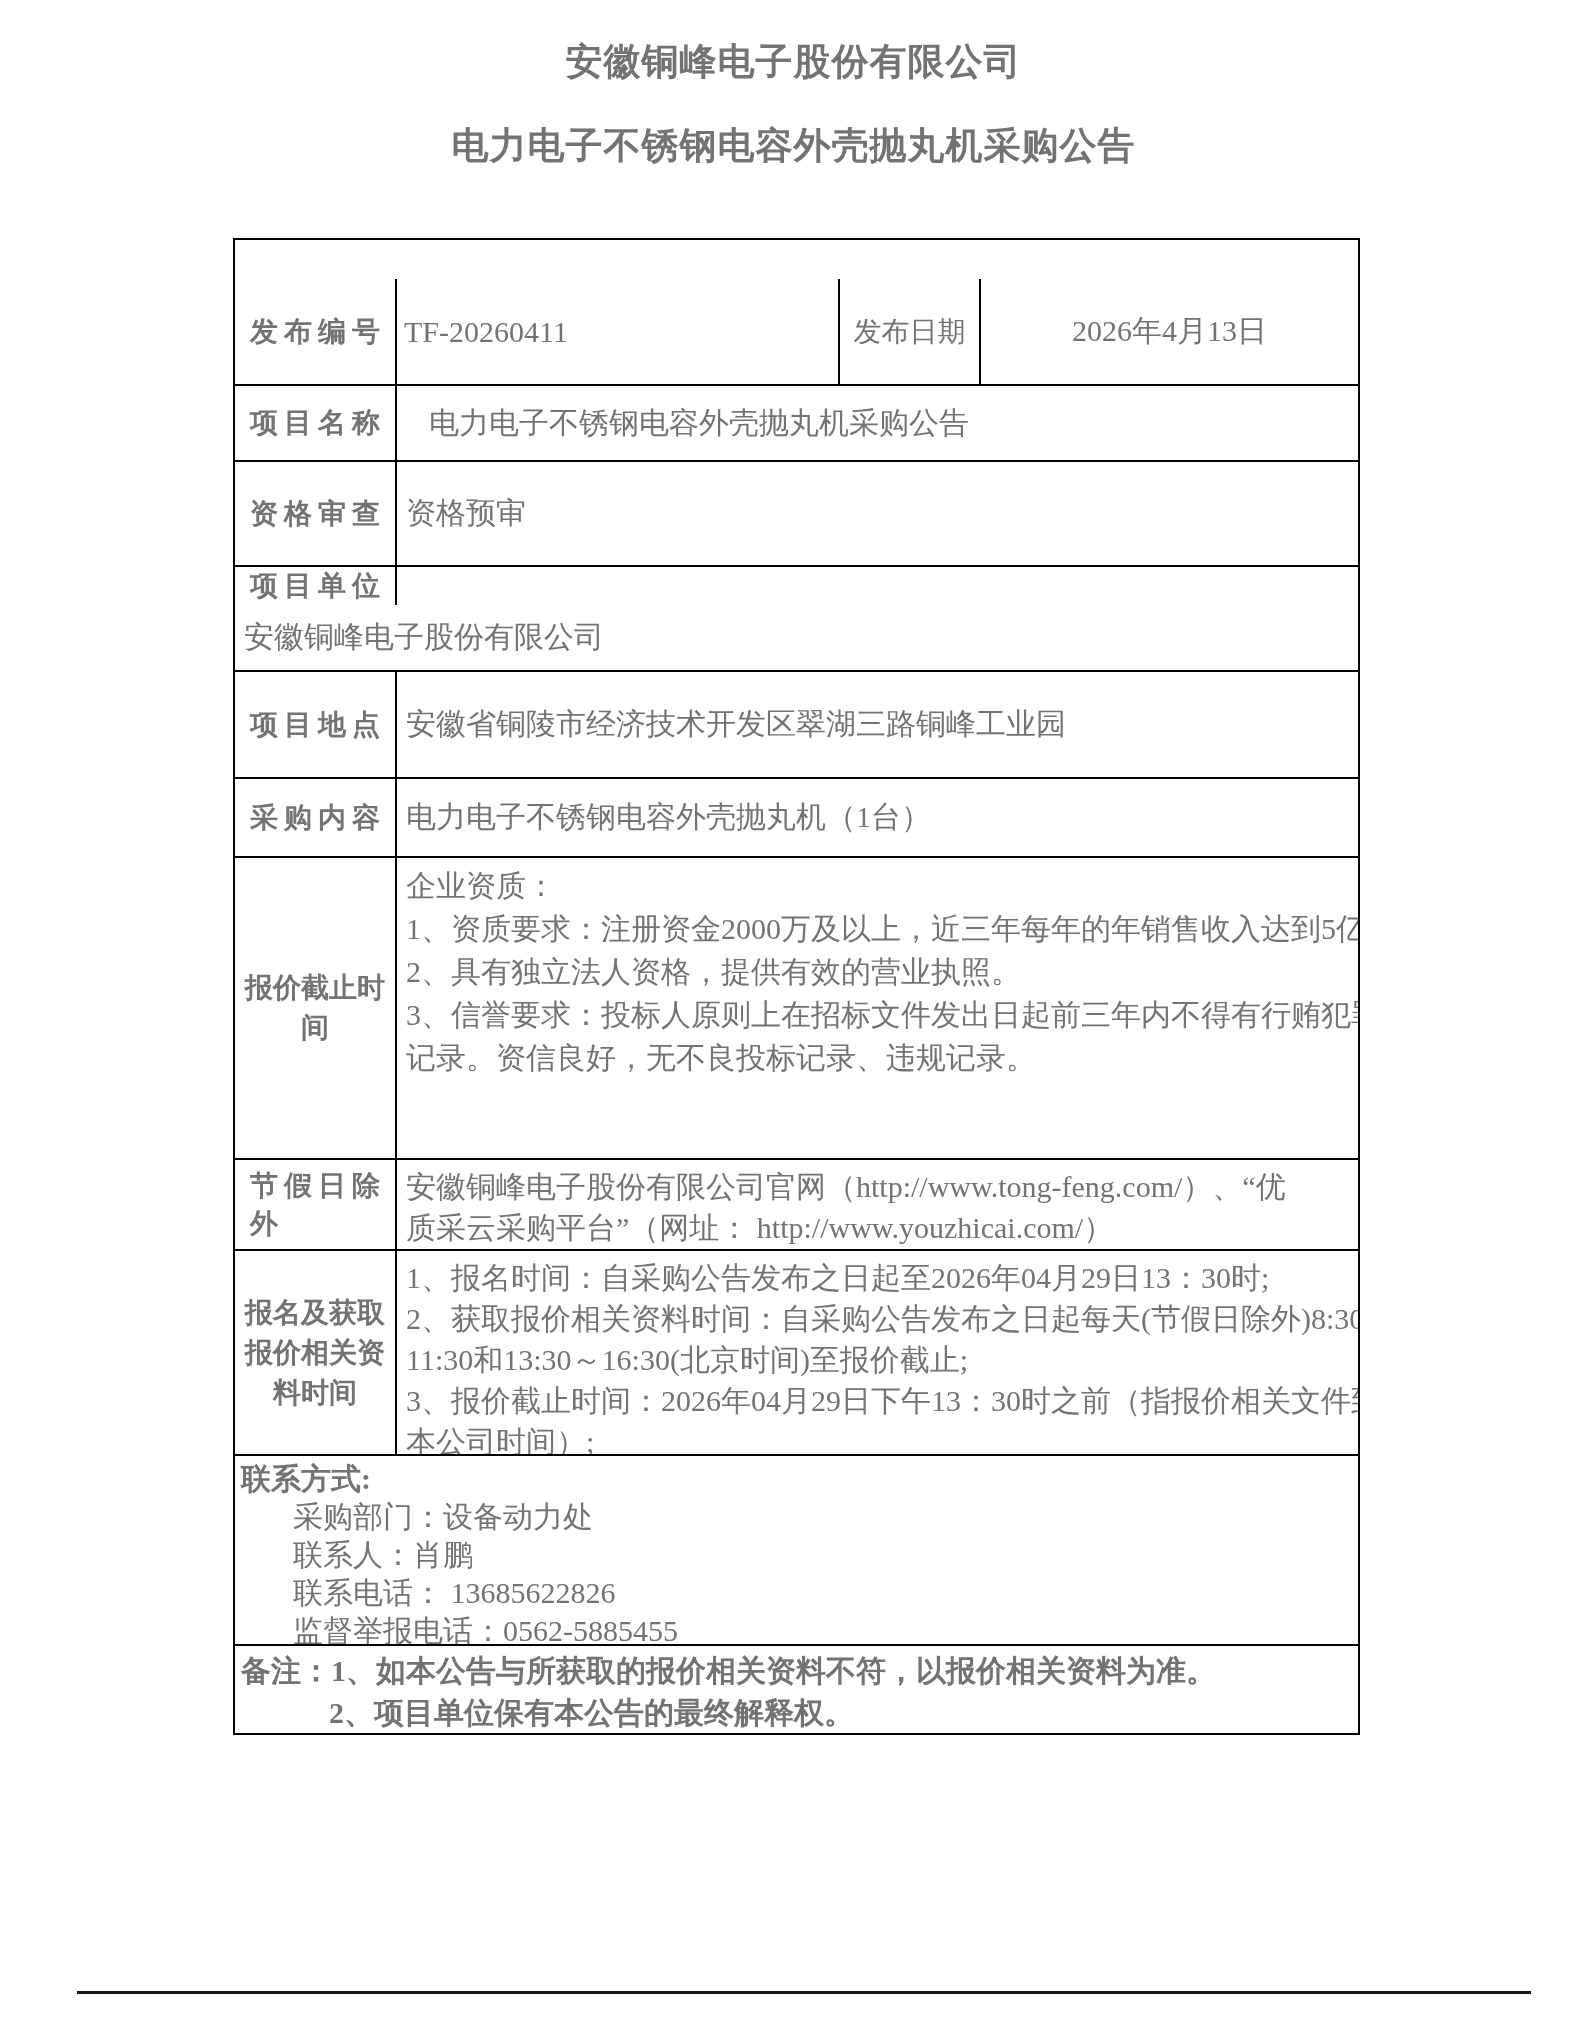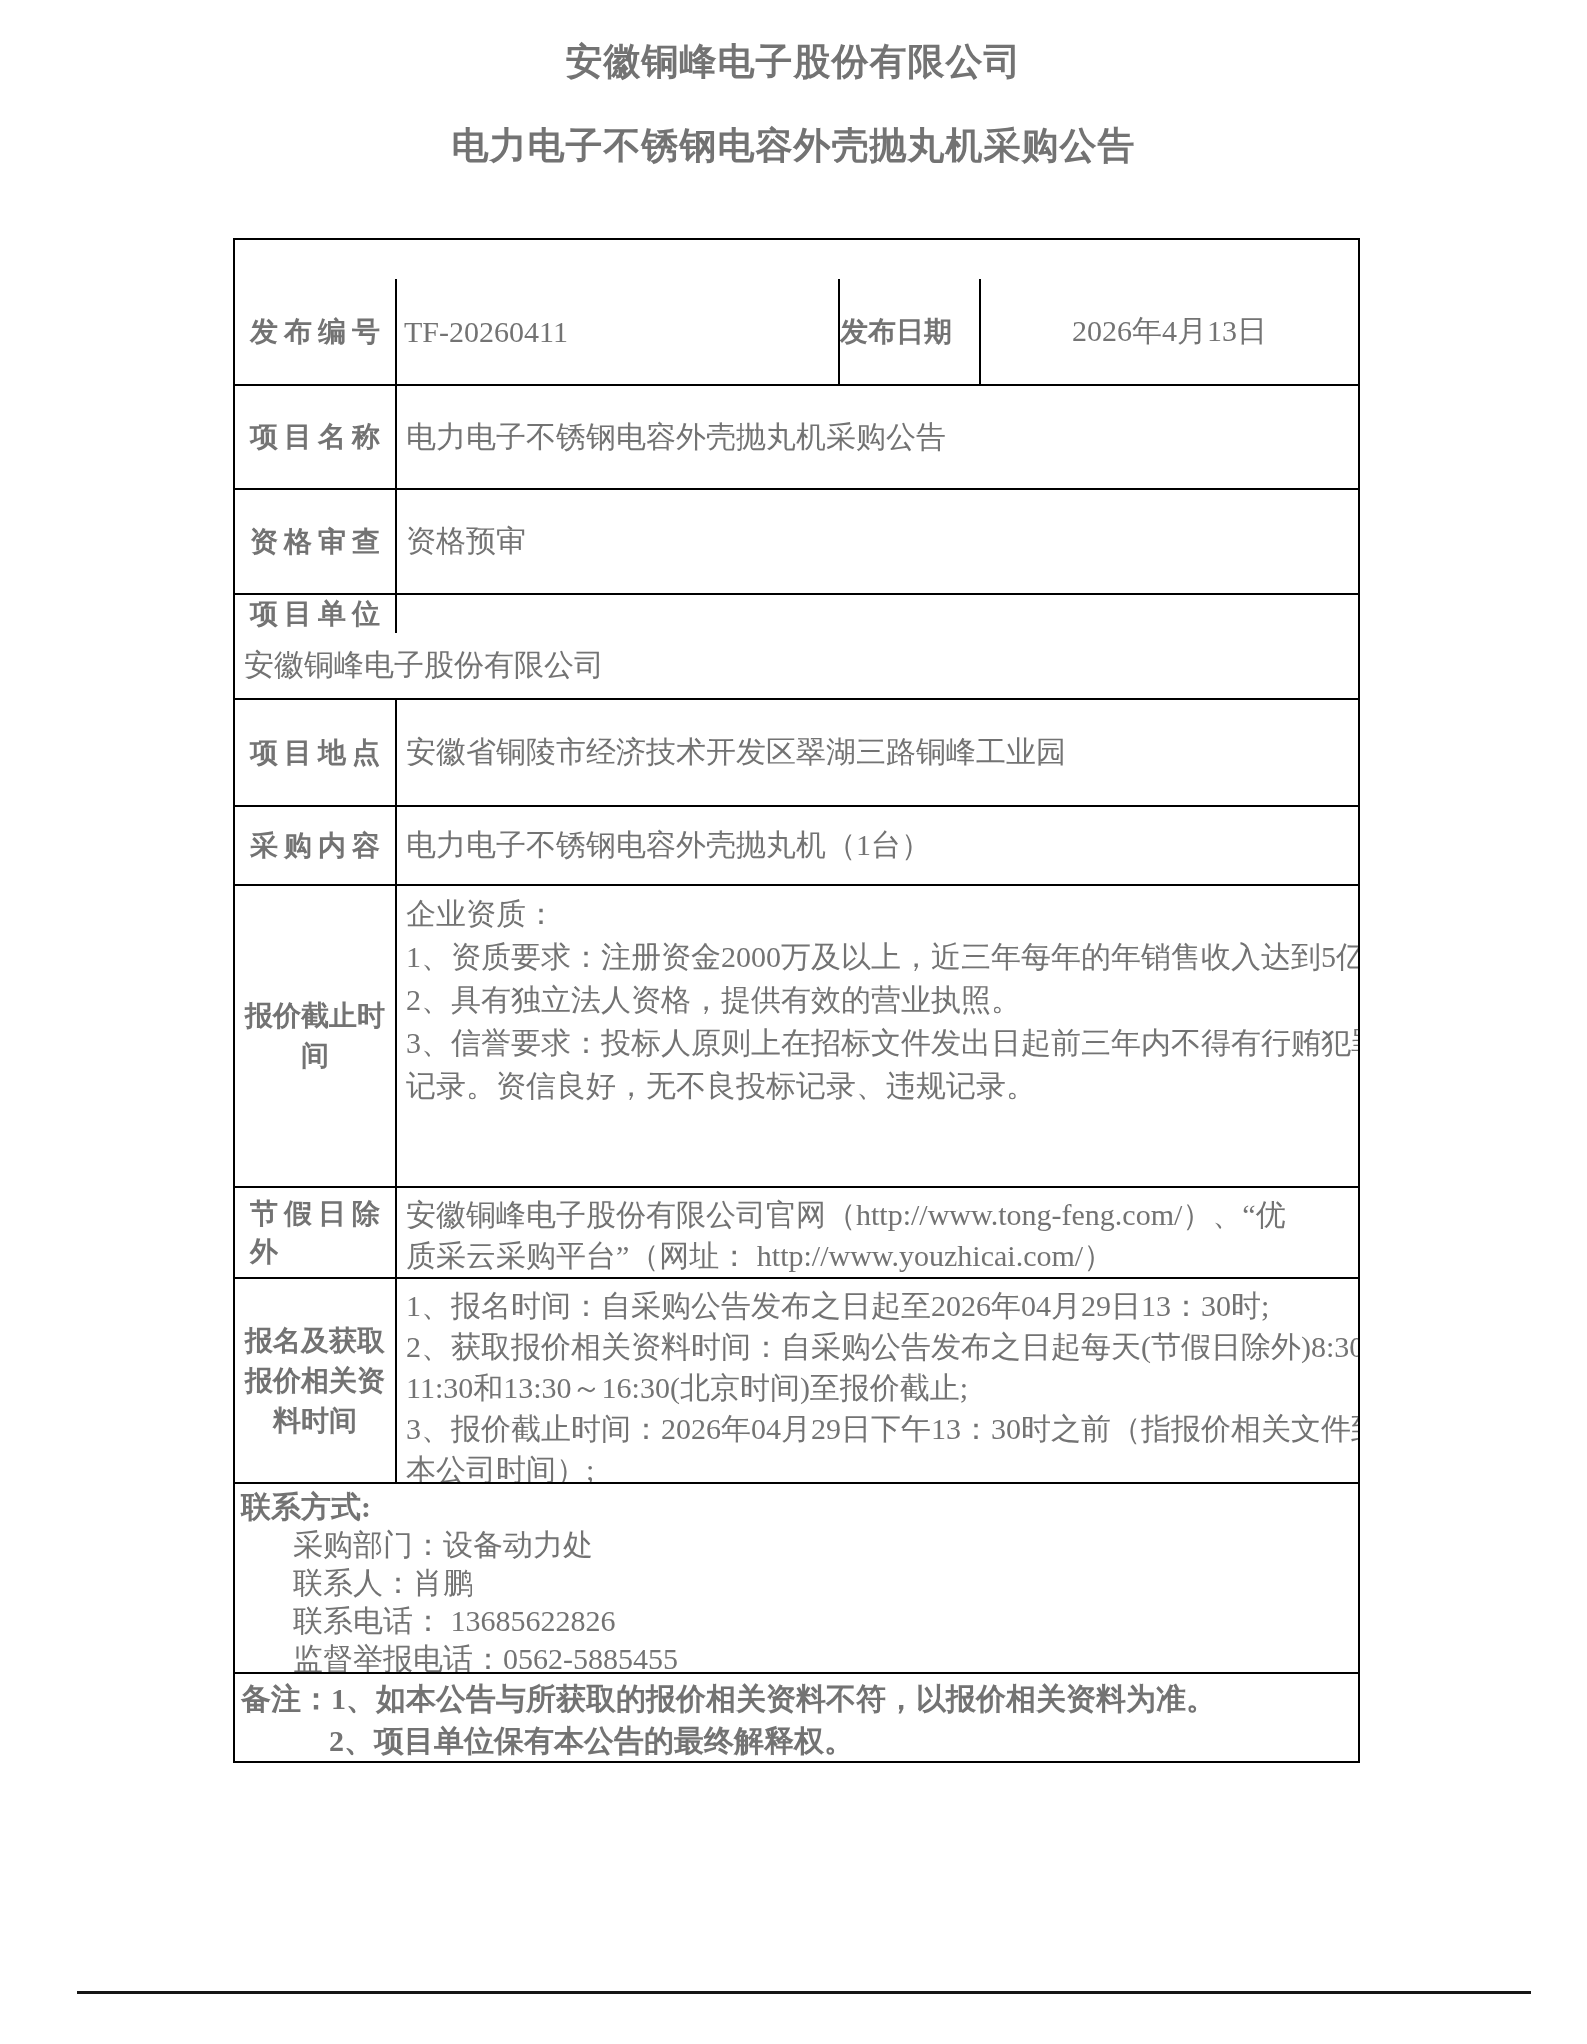--- a/index.html
+++ b/index.html
@@ -51,21 +51,21 @@
   .c-label .lbl-justify{
     display:block;width:100%;padding:0 15px;box-sizing:border-box;
     text-align:justify;text-align-last:justify;
   }
   .c-label .lbl-center{
     display:block;width:100%;padding:0 9px;box-sizing:border-box;
     text-align:center;line-height:40px;word-break:break-all;
   }
   .c-value{flex:1;padding-left:9px;}
   .c-val1{width:443px;padding-left:7px;}
-  .c-label2{width:141px;font-weight:bold;font-size:28px;}
+  .c-label2{width:141px;justify-content:center;font-weight:normal;font-size:28px;}
   .c-val2{flex:1;justify-content:center;padding-left:0;}
   .c-multiline{
     flex:1;display:block;padding:6px 4px 0 9px;align-items:flex-start;
   }
   .c-multiline .ln{line-height:43px;white-space:nowrap;}
   .c-multiline.tight .ln{line-height:41px;}
   .c-full{display:block;width:100%;padding:4px 8px 0 6px;}
   .c-full .ln{line-height:38px;white-space:nowrap;}
   .contact-head{font-weight:bold;}
   .contact-detail{padding-left:52px;}
@@ -74,21 +74,21 @@
 
   .bottom-rule{
     position:absolute;
     left:77px; top:1991px;
     width:1454px; height:3px;
     background:#161616;
   }
 
   
   .r1{height:107px;margin-top:39px;}
-  .r2{height:104px;}
+  .r2{height:76px;gap:23px;}
   .r3{height:105px;}
   .r4{height:105px;flex-direction:column;}
   .r5{height:107px;}
   .r6{height:79px;}
   .r7{height:302px;}
   .r8{height:91px;}
   .r9{height:205px;}
   .r10{height:190px;}
   .r11{height:87px;}
 </style>

